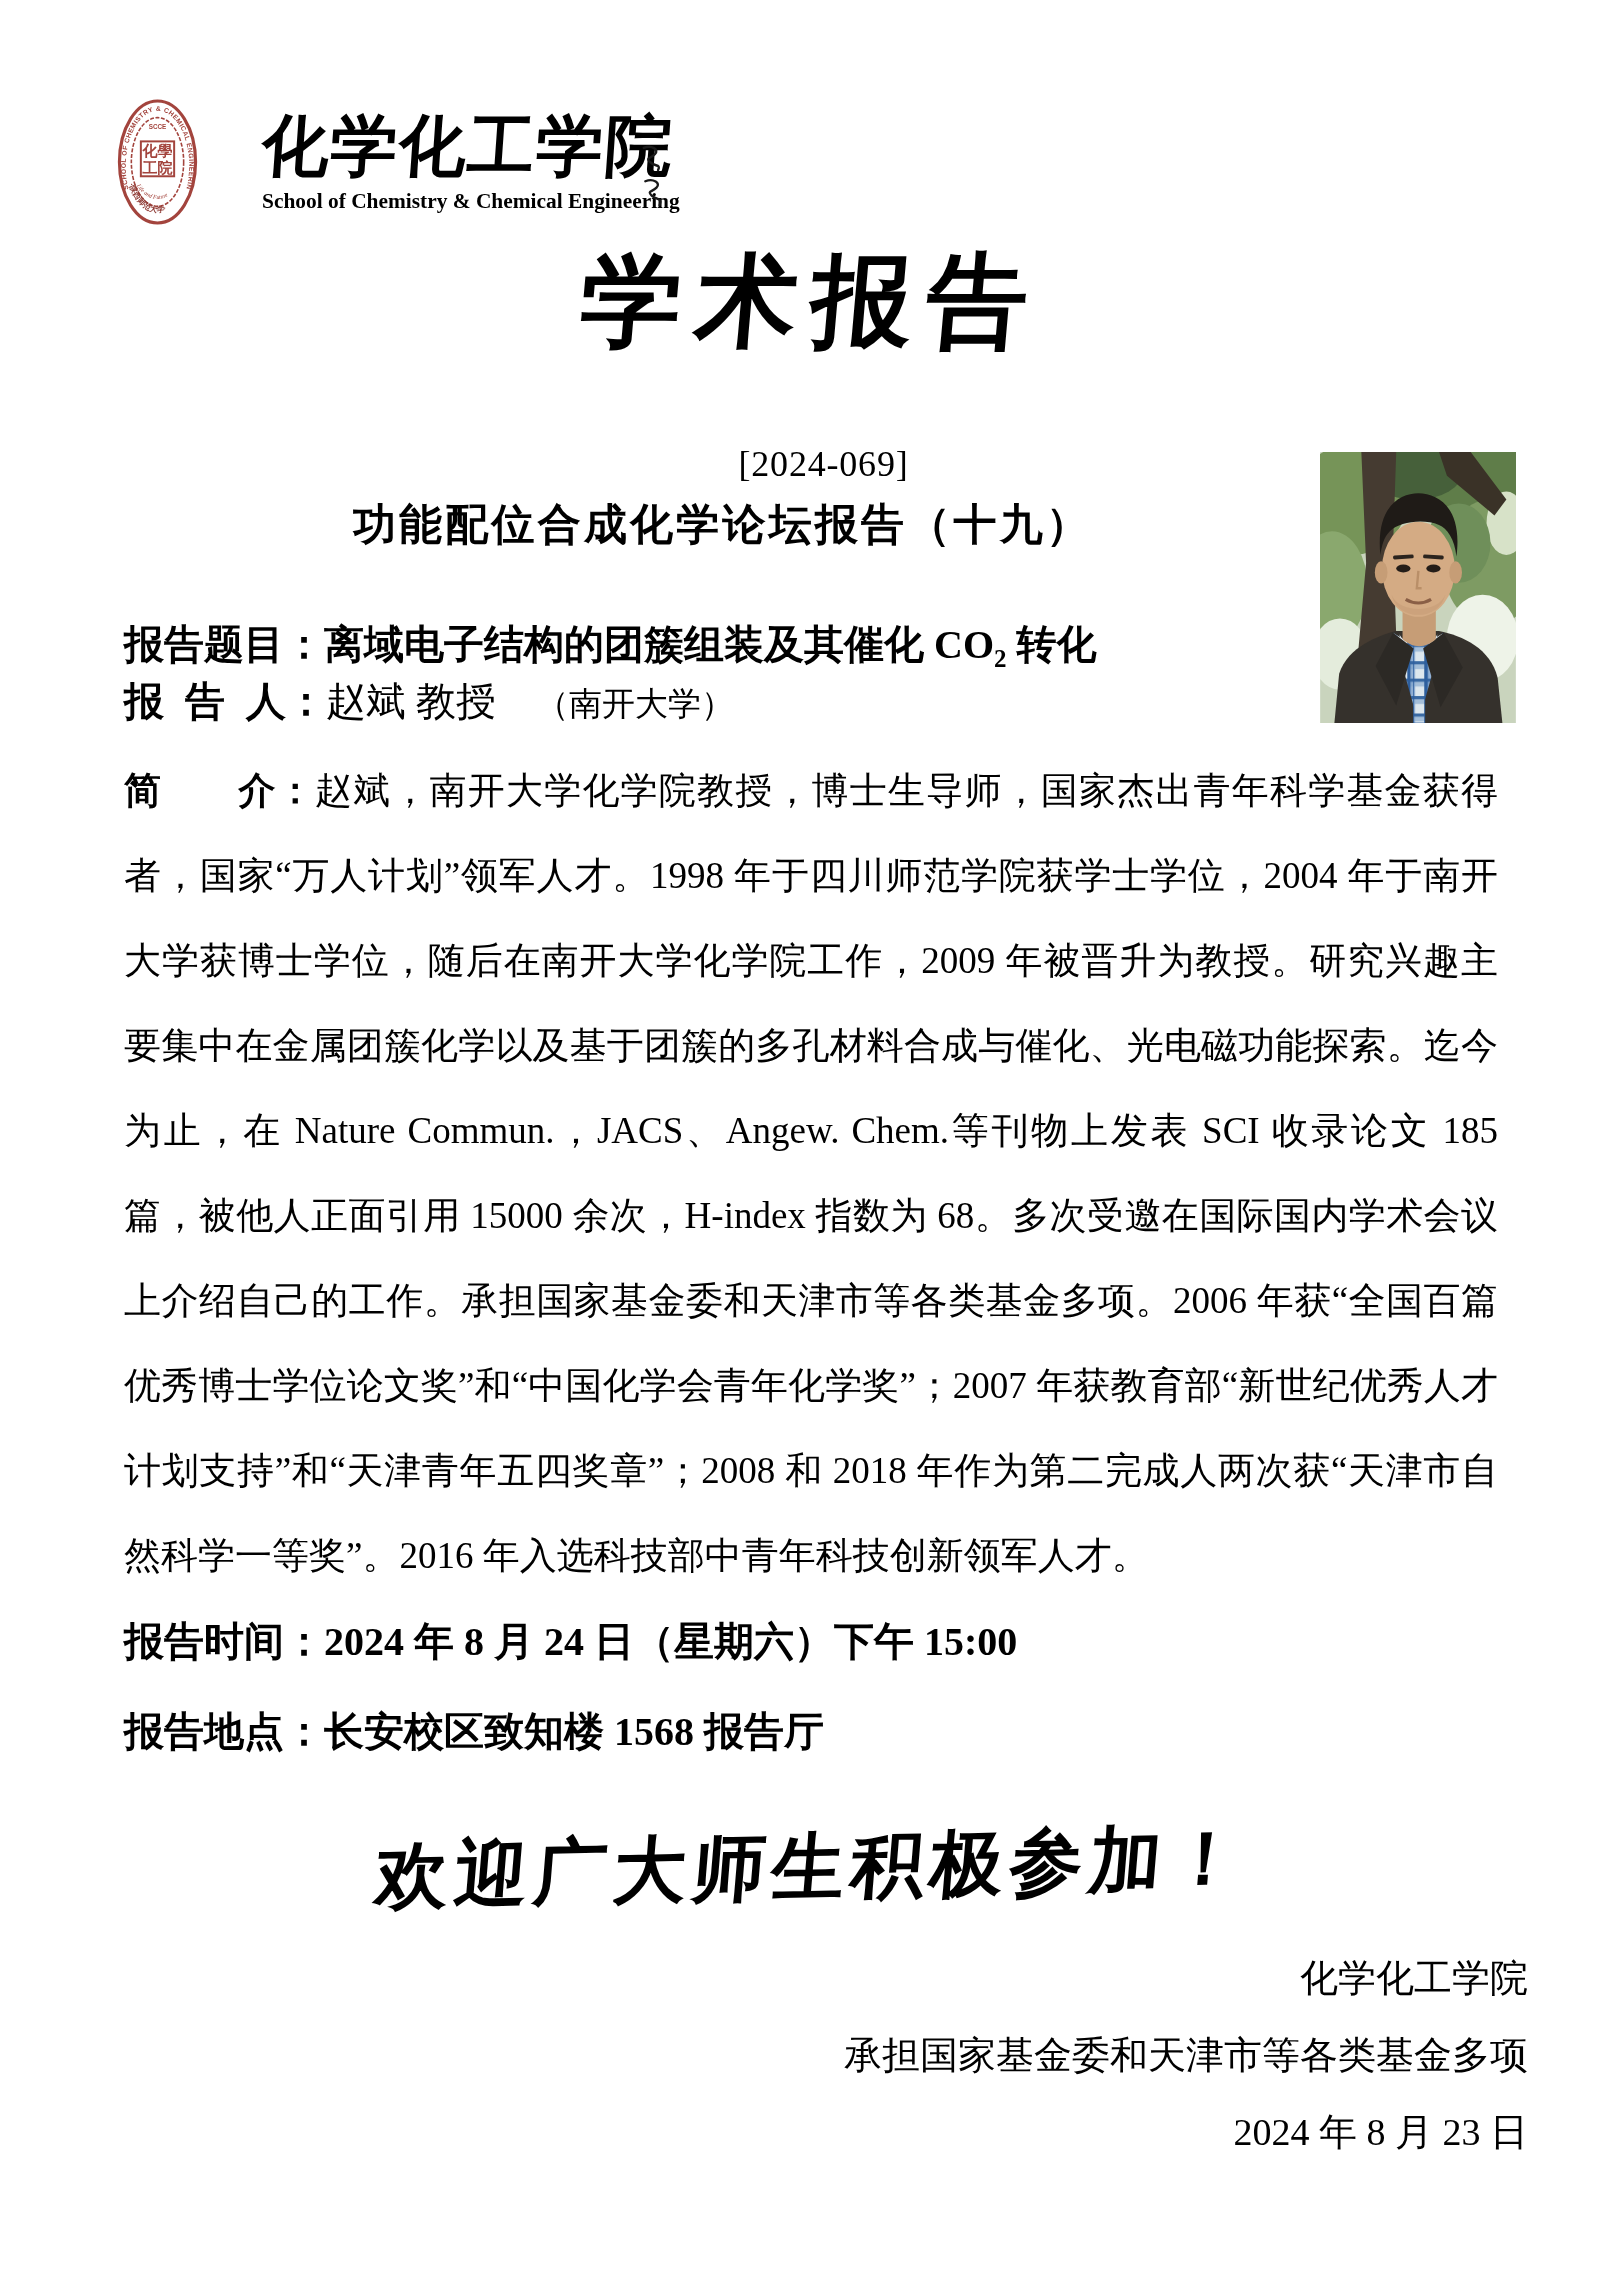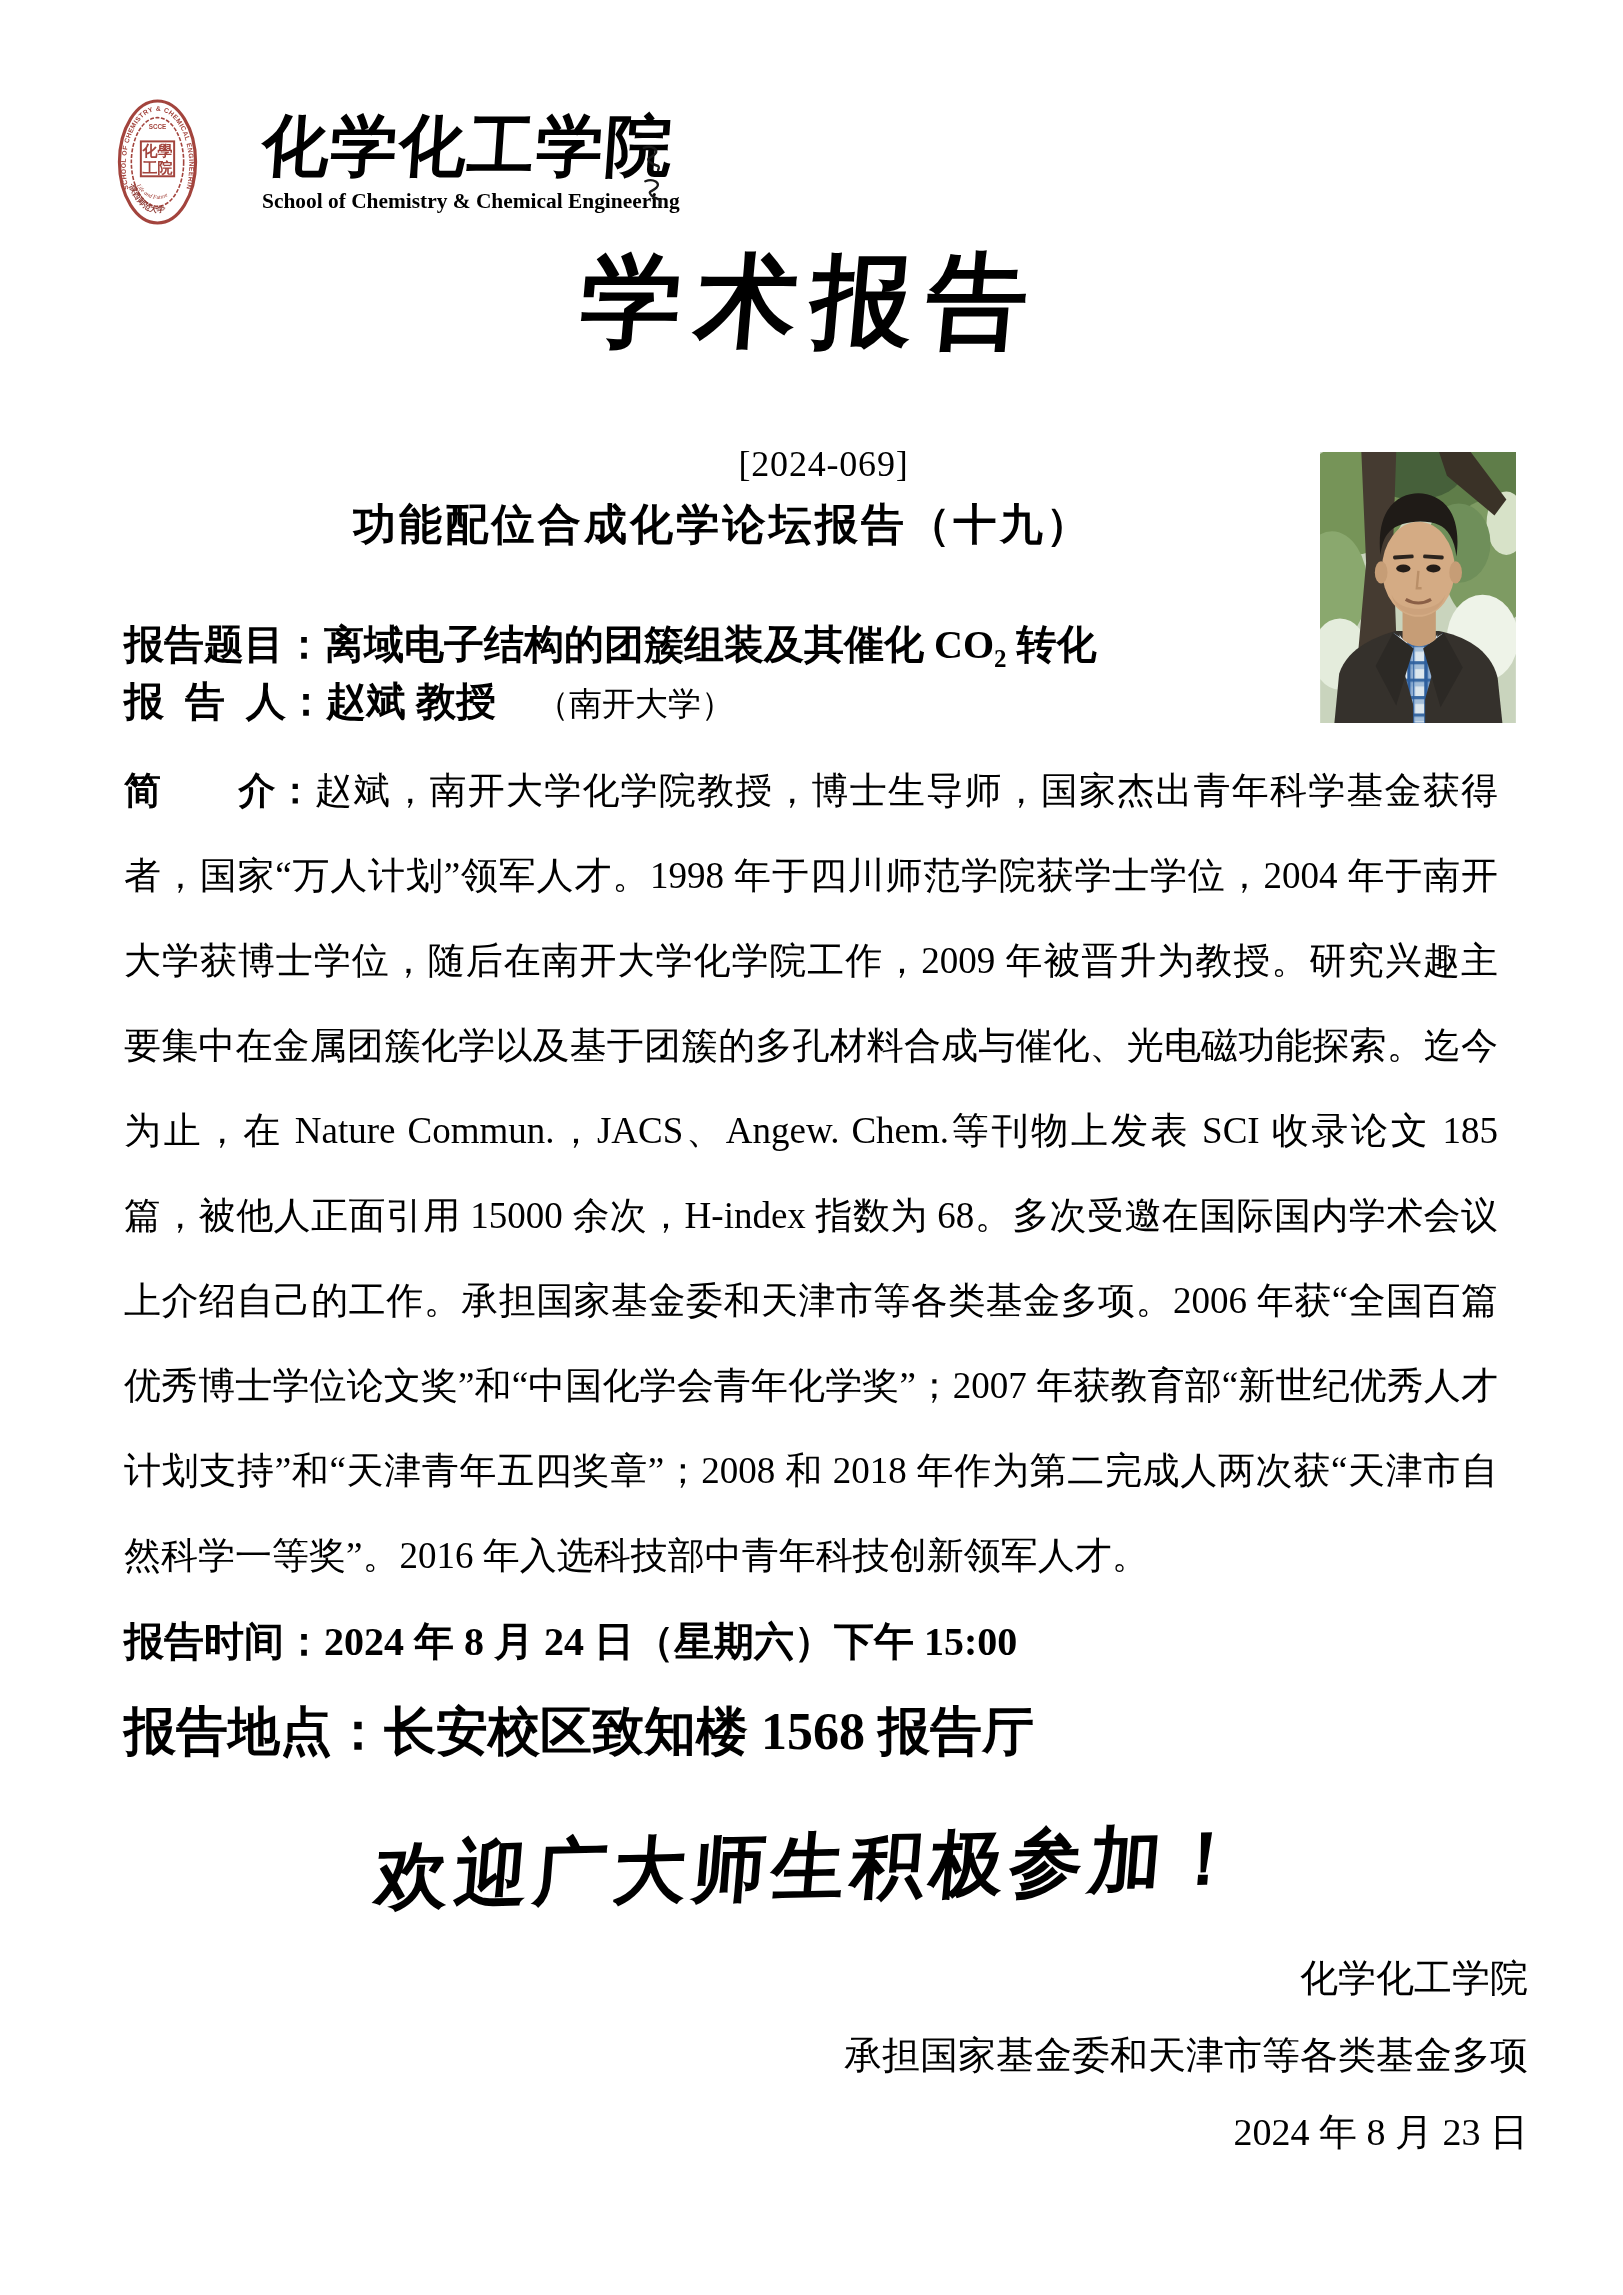--- a/index.html
+++ b/index.html
@@ -46,32 +46,32 @@
     position:absolute;left:124px;top:499px;width:1197px;
     text-align:center;font-size:43px;line-height:52px;font-weight:bold;
     letter-spacing:3.2px;white-space:nowrap;
   }
   
   .field{position:absolute;left:124px;white-space:nowrap;}
   .field-title{top:609px;font-size:40px;line-height:71px;font-weight:bold;}
   .field-title sub{font-size:25px;}
   .field-person{top:677px;font-size:40px;line-height:49px;}
   .speaker-label{font-weight:bold;word-spacing:11px;}
-  .speaker-name{font-weight:bold;margin-top:8px;}
+  .speaker-name{font-weight:normal;margin-top:8px;}
   .speaker-affil{font-size:33px;font-weight:normal;margin-left:40px;}
   
   .bio{
     position:absolute;left:124px;top:748px;width:1374px;
     font-size:37px;line-height:85px;
     text-align:justify;text-justify:inter-ideograph;
   }
   .bio-label{font-weight:bold;}
   
   .field-time{top:1617px;font-size:40px;line-height:49px;font-weight:bold;}
-  .field-venue{top:1707px;font-size:52px;line-height:49px;font-weight:bold;text-align:center;}
+  .field-venue{top:1707px;font-size:40px;line-height:49px;font-weight:bold;text-align:center;}
   
   .welcome{
     position:absolute;left:0;top:1820px;width:100%;
     text-align:center;
     font-size:73px;line-height:95px;font-weight:900;
     letter-spacing:6.3px;white-space:nowrap;
     transform:rotate(-1.2deg) skewX(-6deg);
   }
   
   .footer{

